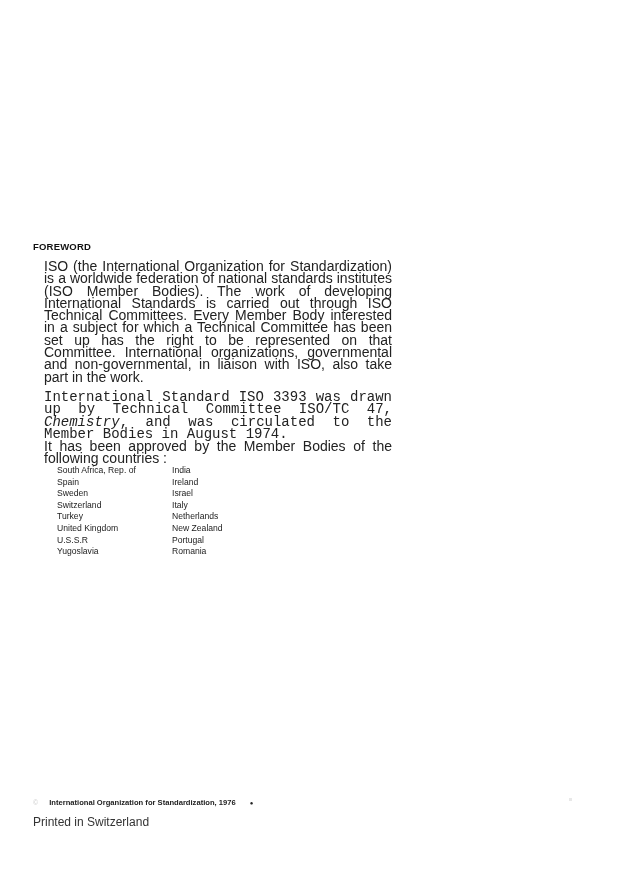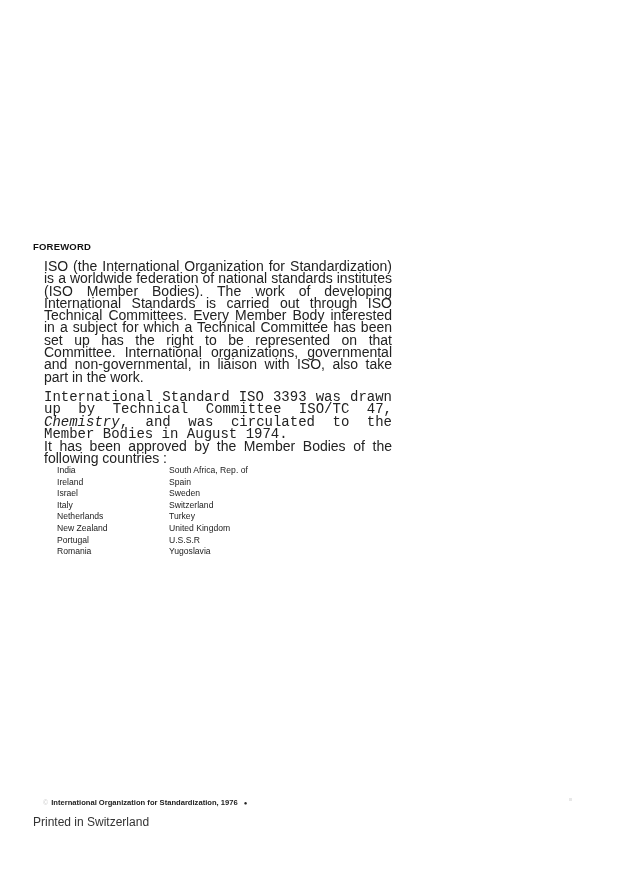--- a/index.html
+++ b/index.html
@@ -54,28 +54,28 @@
       line-height: 11.6px;
       color: #222;
     }
     .col { display: flex; flex-direction: column; }
     .col1 { width: 113px; }
     .col2 { width: 112px; }
     .col3 { width: 115px; }
     .p5 { top: 571px; }
     .footer-copy {
       position: absolute;
-      left: 43px;
+      left: 33px;
       top: 798px;
       font-size: 7.6px;
       font-weight: bold;
       color: #222;
       display: flex;
       align-items: center;
-      gap: 3px;
+      gap: 11px;
     }
     .copy-sym { color: #ccc; font-weight: normal; font-size: 7px; }
     .bullet { font-size: 6px; margin-left: 3px; }
     .footer-printed {
       position: absolute;
       left: 33px;
       top: 815px;
       font-size: 12px;
       color: #333;
     }
@@ -91,39 +91,39 @@
 <body>
 
 <div class="page">
   <div class="heading">FOREWORD</div>
 
   <div class="para p1">ISO (the International Organization for Standardization) is a worldwide federation of national standards institutes (ISO Member Bodies). The work of developing International Standards is carried out through ISO Technical Committees. Every Member Body interested in a subject for which a Technical Committee has been set up has the right to be represented on that Committee. International organizations, governmental and non-governmental, in liaison with ISO, also take part in the work.</div>
   <div class="para p3"><span>International Standard ISO 3393 was drawn up by Technical Committee ISO/TC 47, </span><span class="italic">Chemistry</span><span>, and was circulated to the Member Bodies in August 1974.</span></div>
   <div class="para p4">It has been approved by the Member Bodies of the following countries :</div>
 
   <div class="countries">
+    <div class="col col3">
+      <span>South Africa, Rep. of</span>
+      <span>Spain</span>
+      <span>Sweden</span>
+      <span>Switzerland</span>
+      <span>Turkey</span>
+      <span>United Kingdom</span>
+      <span>U.S.S.R</span>
+      <span>Yugoslavia</span>
+    </div>
     <div class="col col2">
       <span>India</span>
       <span>Ireland</span>
       <span>Israel</span>
       <span>Italy</span>
       <span>Netherlands</span>
       <span>New Zealand</span>
       <span>Portugal</span>
       <span>Romania</span>
-    </div>
-    <div class="col col3">
-      <span>South Africa, Rep. of</span>
-      <span>Spain</span>
-      <span>Sweden</span>
-      <span>Switzerland</span>
-      <span>Turkey</span>
-      <span>United Kingdom</span>
-      <span>U.S.S.R</span>
-      <span>Yugoslavia</span>
     </div>
   </div>
 
 
   <div class="footer-copy">
     <span class="copy-sym">©</span>
     <span>International Organization for Standardization, 1976</span>
     <span class="bullet">●</span>
   </div>
   <div class="footer-printed">Printed in Switzerland</div>

